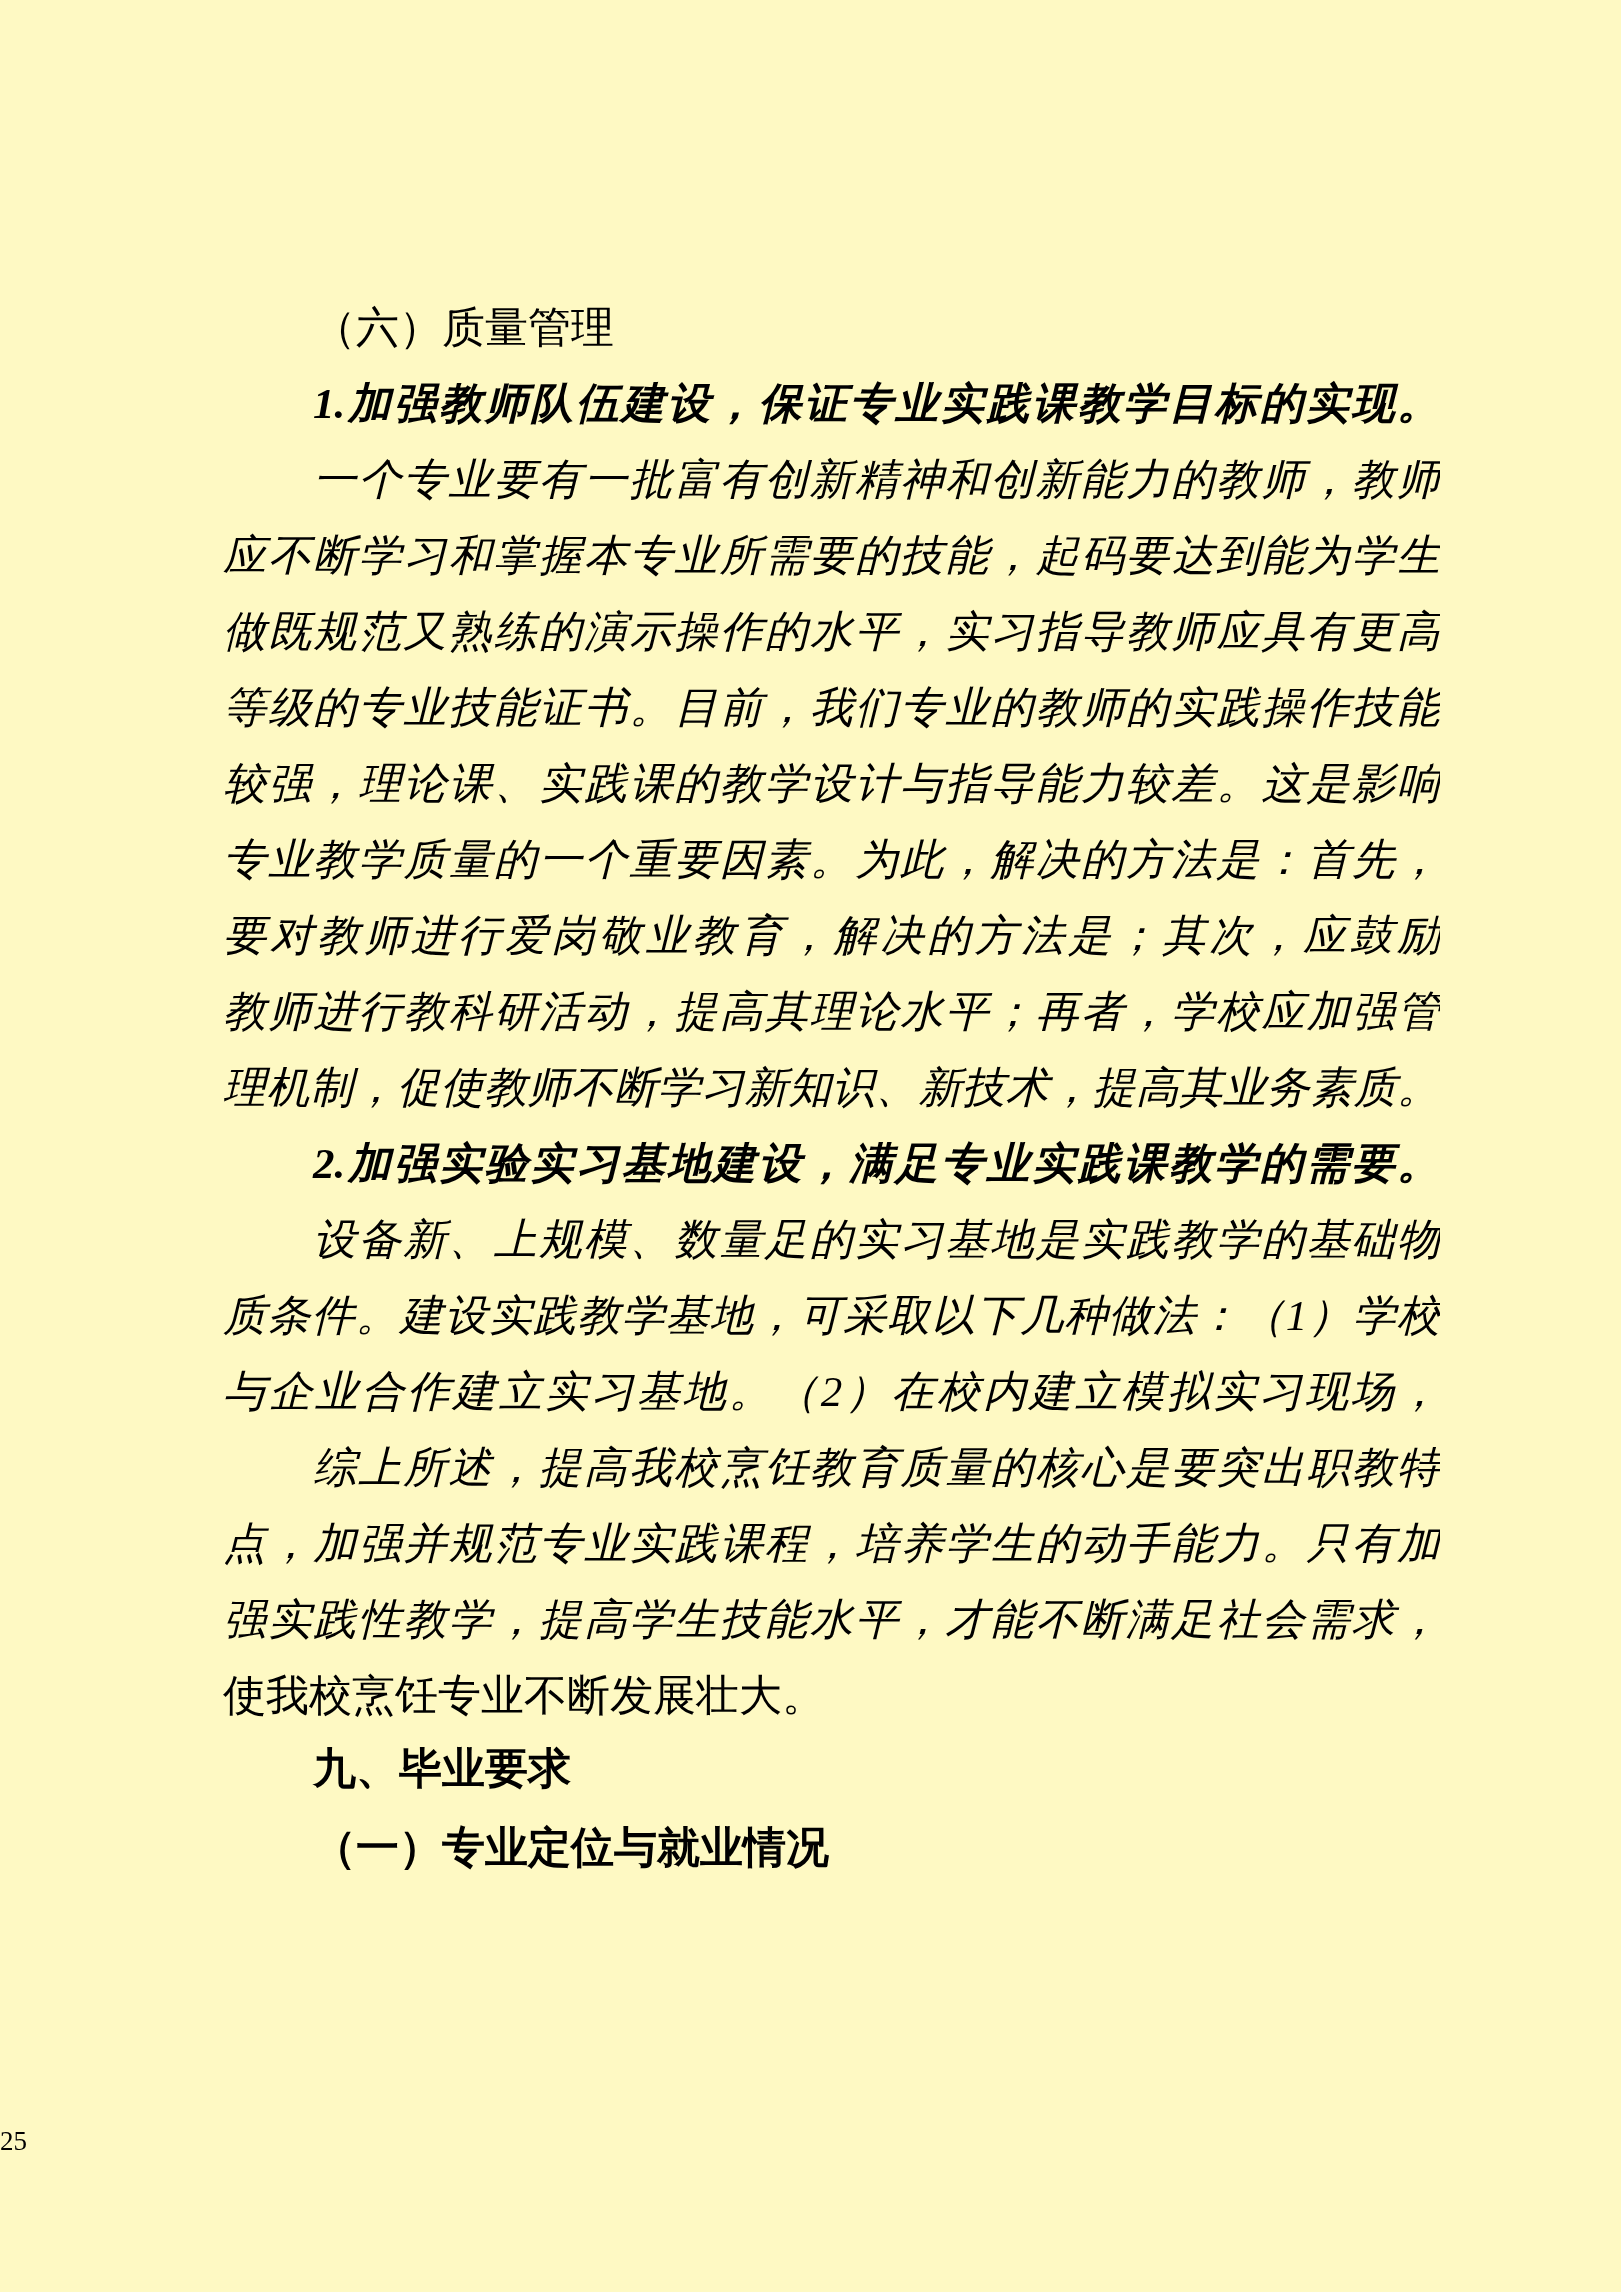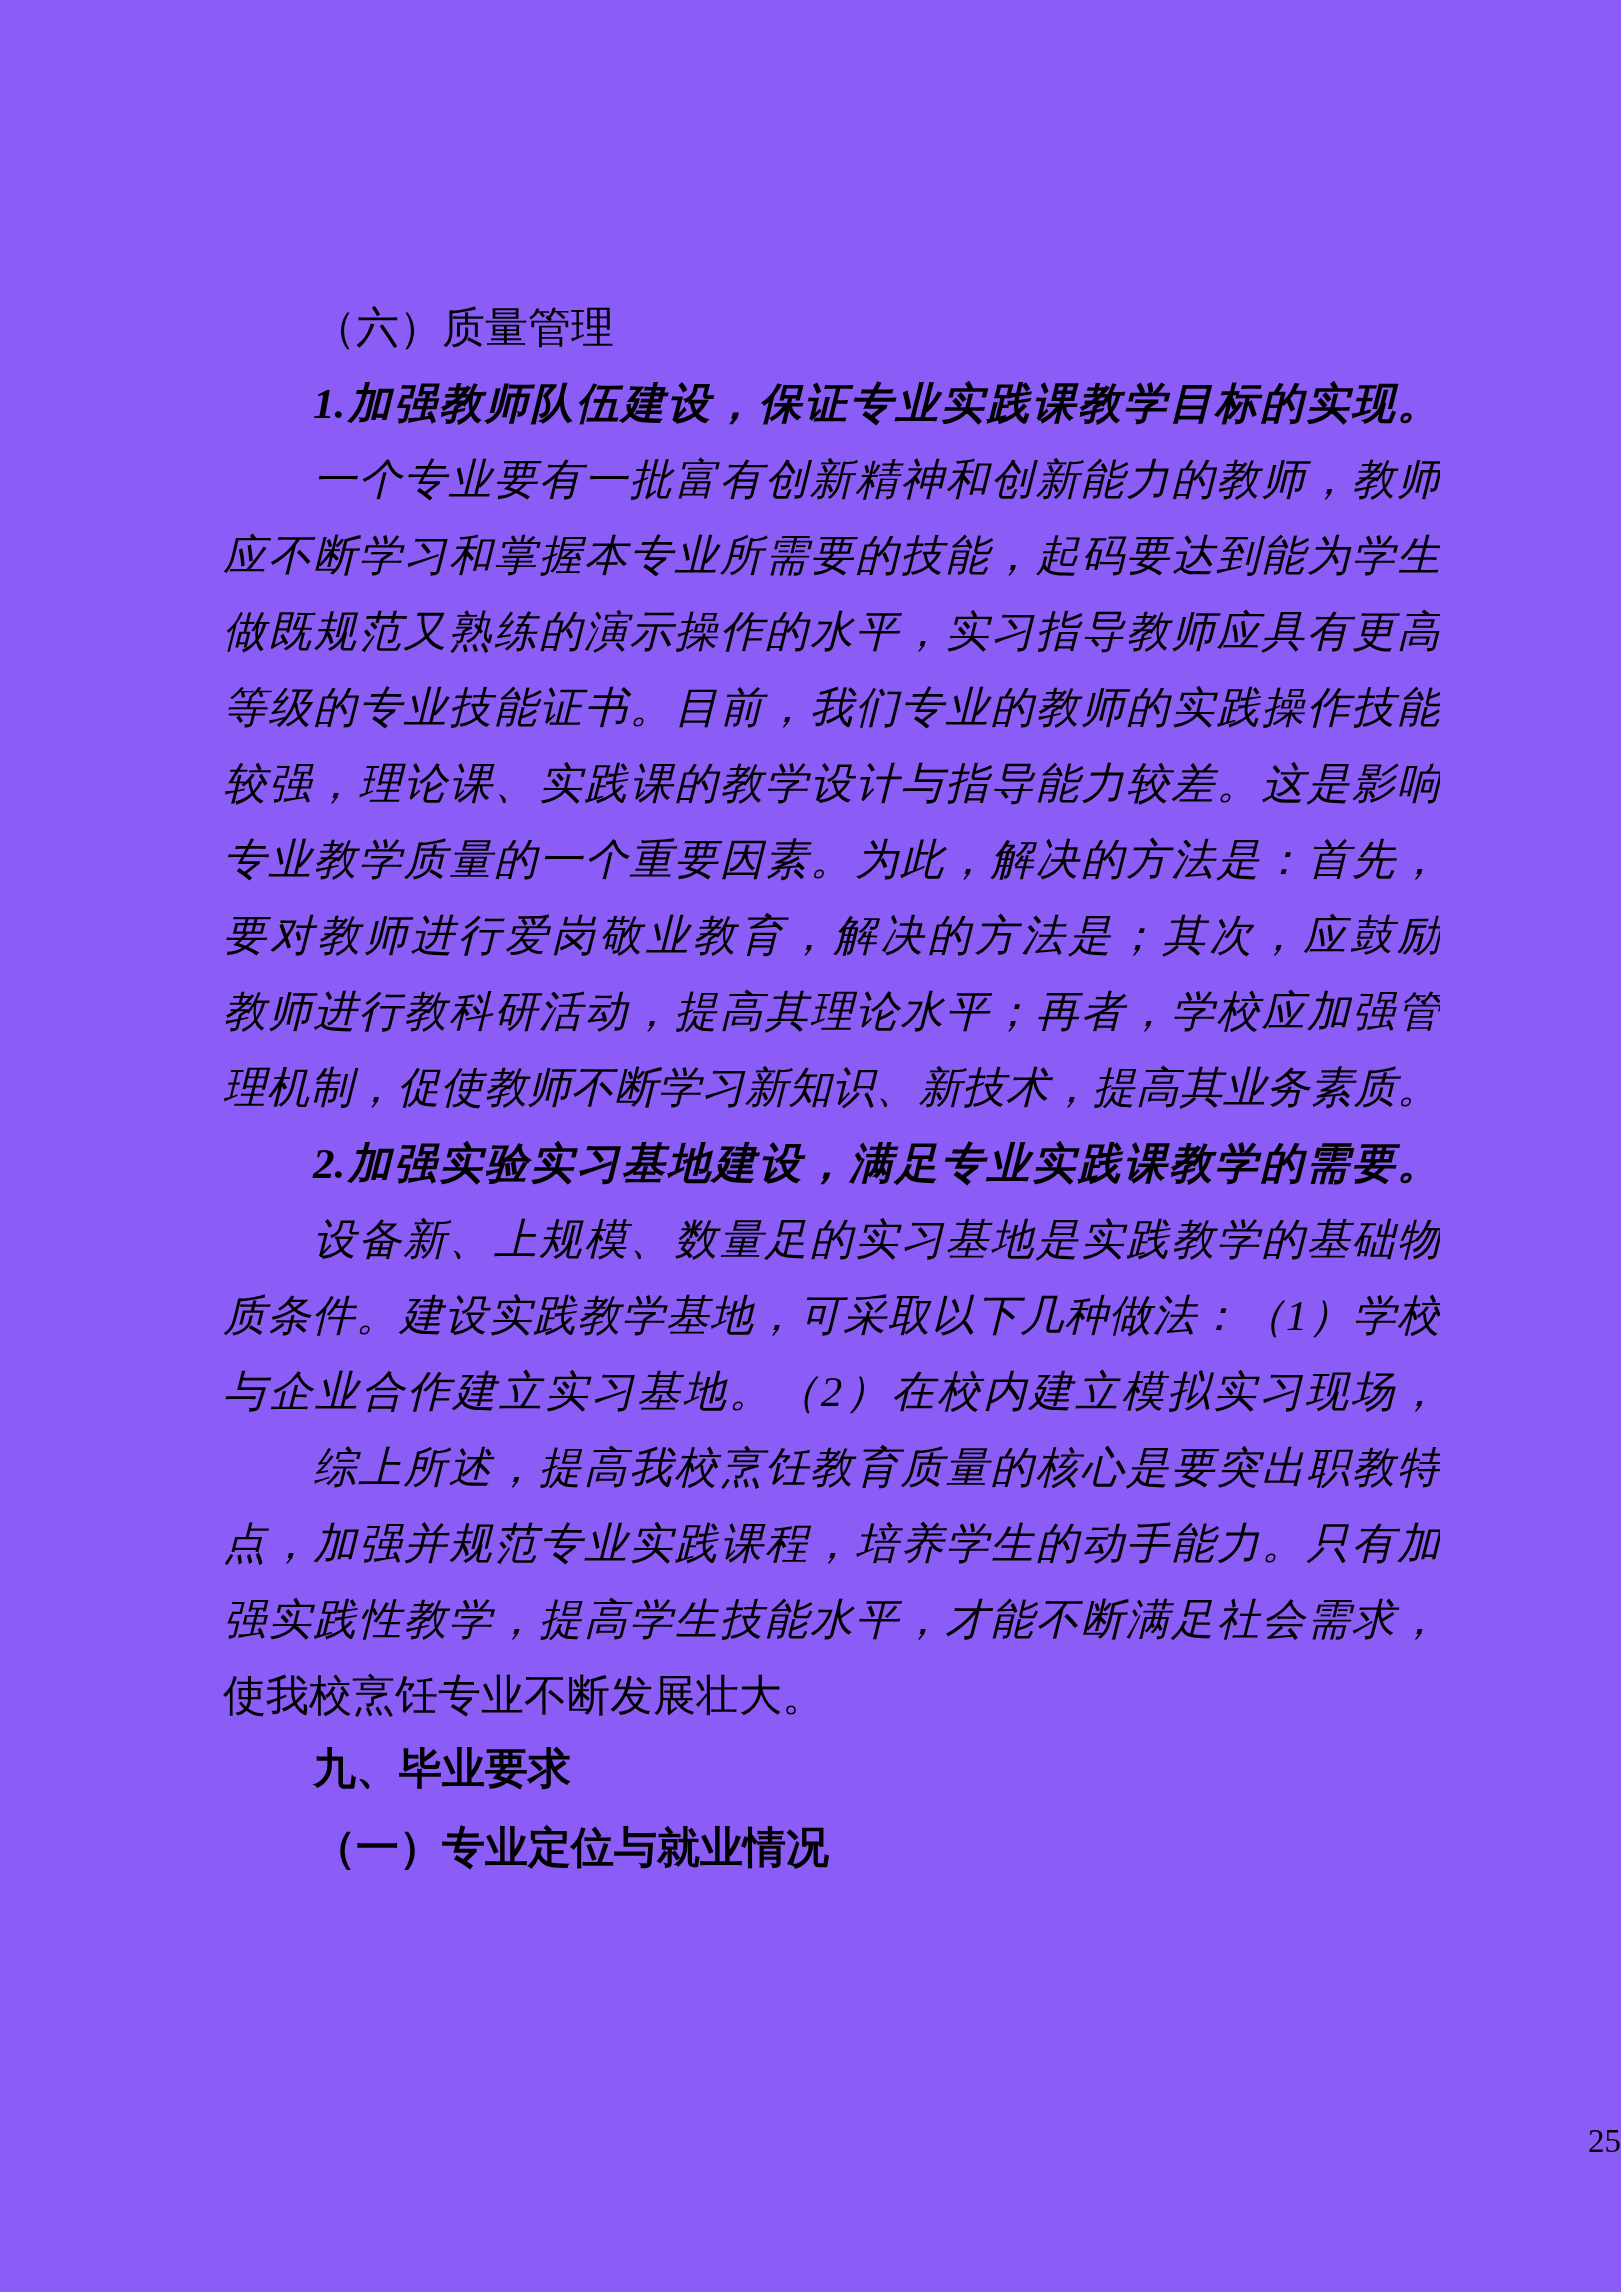--- a/index.html
+++ b/index.html
@@ -4,21 +4,21 @@
 <style>
   html, body {
     margin: 0;
     padding: 0;
     background: #ffffff;
   }
   .page {
     position: relative;
     width: 1621px;
     height: 2293px;
-    background: #8b5cf6;
+    background: #fef9c3;
     color: #000000;
     font-family: "Liberation Serif", serif;
     overflow: hidden;
   }
   .content {
     position: absolute;
     left: 223px;
     top: 290px;
     width: 1217px;
   }
@@ -44,22 +44,22 @@
     font-weight: bold;
     font-family: Liberation Mono, monospace;
   }
   .footer {
     position: absolute;
     top: 2120px;
     left: 0;
     width: 100%;
     height: 43px;
     line-height: 43px;
-    text-align: right;
-    font-size: 33px;
+    text-align: left;
+    font-size: 27px;
     font-family: "Liberation Serif", serif;
     color: #000000;
   }
 </style>
 </head>
 <body>
 
 <div class="page">
   <div class="content">
     <div class="line indent">（六）质量管理</div>

